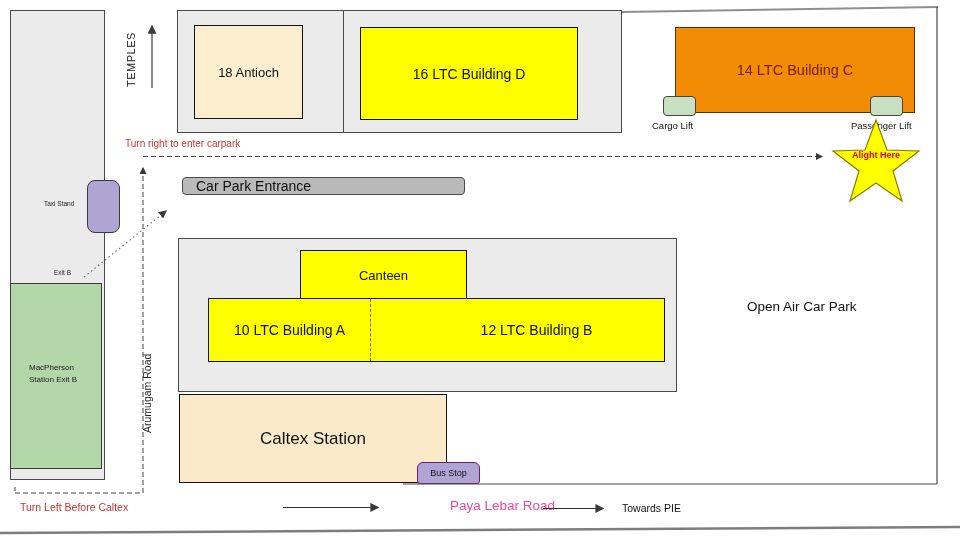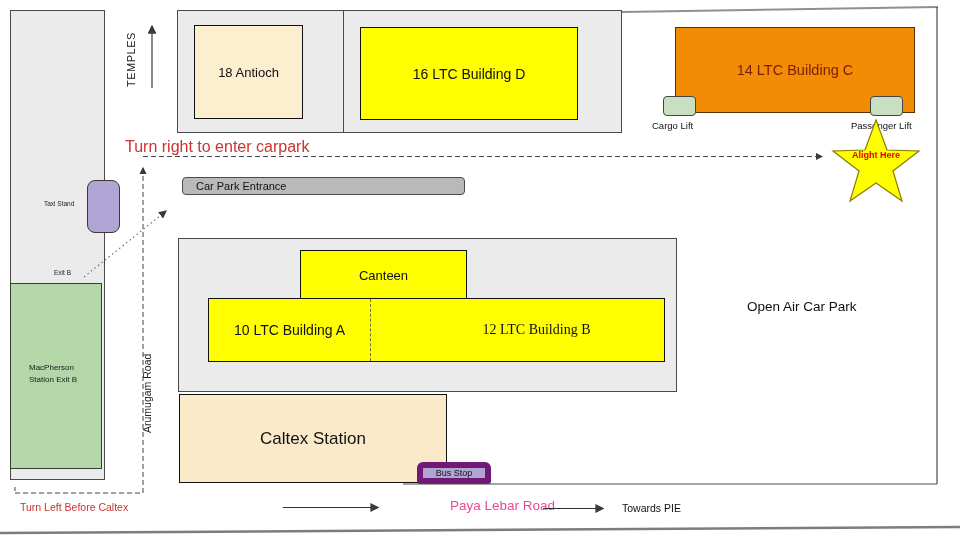--- a/index.html
+++ b/index.html
@@ -41,50 +41,50 @@
     background:var(--c-orange,#F28C05); border:1px solid #5a3000;
     font-size:14.5px; color:#7b2005;margin-left:12px; }
   #cargo-lift-box { left:663px; top:96px; width:33px; height:20px; border-radius:4px;
     background:var(--c-lift-green,#C8DFC2); border:1px solid #444; }
   #passenger-lift-box { left:870px; top:96px; width:33px; height:20px; border-radius:4px;
     background:var(--c-lift-green,#C8DFC2); border:1px solid #444; }
   #cargo-lift-label { left:652px; top:120px; font-size:9.5px; }
   #passenger-lift-label { left:851px; top:120px; font-size:9.5px; }
 
   
-  #turn-right-label { left:125px; top:138px; font-size:16px; color:var(--c-direction-red,#CC3333); }
+  #turn-right-label { left:125px; top:138px; font-size:10px; color:var(--c-direction-red,#CC3333); }
   #turn-left-label { left:20px; top:501px; font-size:10.5px; color:var(--c-direction-red,#CC3333); }
   #alight-here-label { left:843px; top:150px; width:66px; text-align:center;
     font-size:9px; font-weight:bold; color:var(--c-alight-red,#E80000); z-index:3; }
 
   
   #car-park-entrance-bar { left:182px; top:177px; width:283px; height:18px;
     background:var(--c-entrance-gray,#B9B9B9); border:1px solid #4a4a4a; border-radius:4px;
-    font-size:11px; display:flex; align-items:center; padding-left:13px; box-sizing:border-box; color:#111; }
+    font-size:14px; display:flex; align-items:center; padding-left:13px; box-sizing:border-box; color:#111; }
 
   
   #arumugam-label { left:141px; top:325px; height:108px; font-size:10.5px; color:#222; }
 
   
   #lower-container { left:178px; top:238px; width:499px; height:154px;
     background:var(--c-container-gray,#EBEBEB); border:1px solid #4a4a4a; }
   #canteen-box { position:absolute; left:121px; top:11px; width:165px; height:48px;
     background:var(--c-yellow,#FFFF00); border:1px solid #111; font-size:13px; }
   #ab-box { position:absolute; left:29px; top:59px; width:455px; height:62px;
     background:var(--c-yellow,#FFFF00); border:1px solid #111; display:flex;gap:38px; }
   #building-a-cell { width:161px; border-right:1px dashed #6b6b3e; font-size:14px; }
-  #building-b-cell { flex:1; font-size:14px;font-family:Liberation Serif, serif; }
+  #building-b-cell { flex:1; font-size:14px; }
 
   #open-air-label { left:747px; top:299px; font-size:13.5px; color:#111; }
 
   
   #caltex-box { left:179px; top:394px; width:268px; height:89px;
     background:var(--c-caltex-beige,#FAEACA); border:1px solid #111; font-size:17px; }
-  #bus-stop { left:417px; top:462px; width:74px; height:22px; border-radius:6px 6px 3px 3px;
-    background:var(--c-purple,#AFA4D3); border:6px solid #701a75; font-size:9px; color:#111; }
+  #bus-stop { left:417px; top:462px; width:63px; height:22px; border-radius:6px 6px 3px 3px;
+    background:var(--c-purple,#AFA4D3); border:1px solid #701a75; font-size:9px; color:#111; }
 
   
   #paya-label { left:404px; top:498px; font-size:13.5px; color:#ec4899;margin-left:46px; }
   #towards-pie-label { left:622px; top:502px; font-size:10.5px; color:#111; }
 
   #lines-overlay { position:absolute; left:0; top:0; z-index:2; pointer-events:none; }
 </style>
 </head>
 <body>
 

